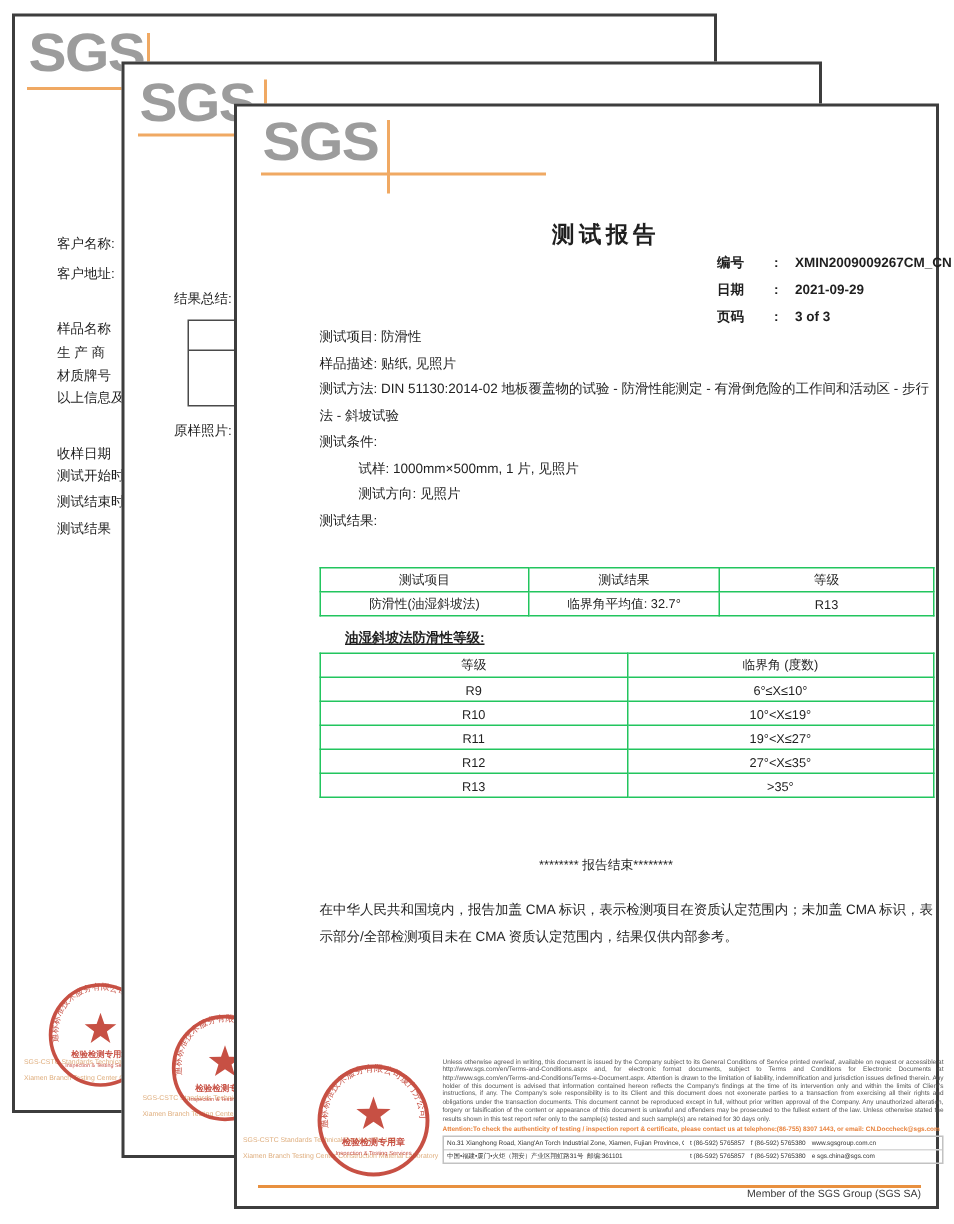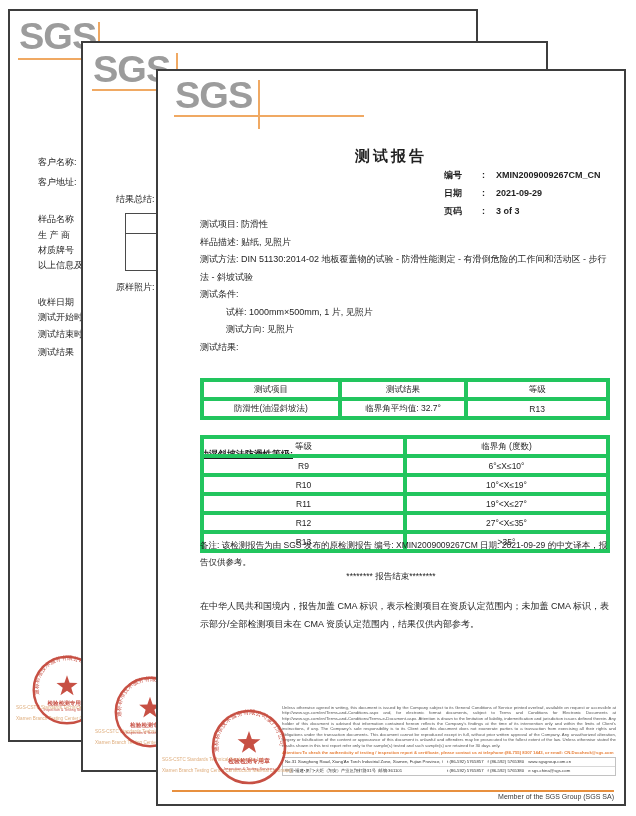--- a/index.html
+++ b/index.html
@@ -1,31 +1,31 @@
 <!DOCTYPE html>
 <html><head>
 <meta charset="utf-8">
 <style>
   html,body{margin:0;padding:0;background:#ffffff;}
   body{width:636px;height:816px;position:relative;overflow:hidden;
        font-family:"Liberation Sans","DejaVu Sans",sans-serif;color:#1f1f1f;}
   .page{position:absolute;background:#ffffff;border:2px solid #3d3d3d;box-sizing:border-box;}
-  .abs{position:absolute;}
+  .abs{position:absolute;padding-left:13px;}
   .logo{position:absolute;color:#9c9c9c;font-weight:bold;font-size:38px;line-height:0.9;
         letter-spacing:-1px;transform:scaleY(0.95);transform-origin:top left;}
   .croph{position:absolute;height:2px;background:#f0a963;}
   .cropv{position:absolute;width:2px;background:#f0a963;}
   .cnline{font-size:9px;line-height:17.5px;white-space:pre-wrap;}
   .indent{padding-left:26px;}
   .doc-title{font-size:15px;font-weight:bold;letter-spacing:3px;text-align:center;width:100%;}
   .meta-row{display:flex;font-size:9px;font-weight:bold;line-height:18px;}
-  .meta-row .ml{width:38px;}
+  .meta-row .ml{width:38px;margin-left:21px;}
   .meta-row .sep{width:14px;}
   table.rpt{border-collapse:collapse;width:100%;table-layout:fixed;}
-  table.rpt td{border:4px solid #22c55e;font-size:8.5px;text-align:center;padding:1px 2px;height:13px;}
+  table.rpt td{border:1px solid #22c55e;font-size:8.5px;text-align:center;padding:1px 2px;height:13px;}
   .grade-head{font-size:9px;font-weight:bold;text-decoration:underline;}
   .remark{font-size:8.5px;line-height:16.5px;}
   .endline{font-size:8.5px;text-align:center;width:100%;}
   .cma{font-size:9px;line-height:18px;}
   .foot{font-size:4.3px;line-height:1.25;color:#555;text-align:justify;}
   .attention{font-size:4.3px;line-height:1.3;color:#e8823c;font-weight:bold;margin-top:2px;}
   .addr{border:1px solid #c2c2c2;margin-top:2px;color:#333;}
   .addr-row{display:flex;gap:4px;padding:1px 2px;font-size:4.3px;line-height:1.3;white-space:nowrap;overflow:hidden;}
   .addr-row + .addr-row{border-top:1px solid #d8d8d8;}
   .addr-row .a1{width:158px;overflow:hidden;}
@@ -138,21 +138,21 @@
       </tr>
       <tr>
         <td>防滑性(油湿斜坡法)</td>
         <td>临界角平均值: 32.7°</td>
         <td>R13</td>
       </tr>
     </tbody>
       </table>
   </div>
 
-  <div class="abs grade-head" style="left:42px;top:348px;margin-top:29px;">油湿斜坡法防滑性等级:</div>
+  <div class="abs grade-head" style="left:59px;top:348px;">油湿斜坡法防滑性等级:</div>
 
   <div class="abs" style="left:42px;top:364px;width:410px;">
     <table class="rpt">
       <tbody>
           <tr>
         <td style="width:50%;">等级</td>
         <td style="width:50%;">临界角 (度数)</td>
       </tr>
       <tr>
         <td>R9</td>
@@ -171,21 +171,20 @@
         <td>27°&lt;X≤35°</td>
       </tr>
       <tr>
         <td>R13</td>
         <td>&gt;35°</td>
       </tr>
     </tbody>
       </table>
   </div>
 
-  <div class="abs remark" style="left:42px;top:466px;width:414px;">备注: 该检测报告为由 SGS 发布的原检测报告 编号: XMIN2009009267CM 日期: 2021-09-29 的中文译本，报告仅供参考。</div>
   <div class="abs endline" style="left:0;top:500px;text-align:center;">******** 报告结束********</div>
   <div class="abs cma" style="left:42px;top:526px;width:416px;">在中华人民共和国境内，报告加盖 CMA 标识，表示检测项目在资质认定范围内；未加盖 CMA 标识，表示部分/全部检测项目未在 CMA 资质认定范围内，结果仅供内部参考。</div>
 
   <div class="abs" style="left:124px;top:634px;width:334px;">
     <div class="foot">Unless otherwise agreed in writing, this document is issued by the Company subject to its General Conditions of Service printed overleaf, available on request or accessible at http://www.sgs.com/en/Terms-and-Conditions.aspx and, for electronic format documents, subject to Terms and Conditions for Electronic Documents at http://www.sgs.com/en/Terms-and-Conditions/Terms-e-Document.aspx. Attention is drawn to the limitation of liability, indemnification and jurisdiction issues defined therein. Any holder of this document is advised that information contained hereon reflects the Company's findings at the time of its intervention only and within the limits of Client's instructions, if any. The Company's sole responsibility is to its Client and this document does not exonerate parties to a transaction from exercising all their rights and obligations under the transaction documents. This document cannot be reproduced except in full, without prior written approval of the Company. Any unauthorized alteration, forgery or falsification of the content or appearance of this document is unlawful and offenders may be prosecuted to the fullest extent of the law. Unless otherwise stated the results shown in this test report refer only to the sample(s) tested and such sample(s) are retained for 30 days only.</div>
     <div class="attention">Attention:To check the authenticity of testing / inspection report &amp; certificate, please contact us at telephone:(86-755) 8307 1443, or email: CN.Doccheck@sgs.com</div>
     <div class="addr">
       <div class="addr-row">
         <span class="a1">No.31 Xianghong Road, Xiang'An Torch Industrial Zone, Xiamen, Fujian Province, China. 361101</span>
         <span>t (86-592) 5765857</span>

